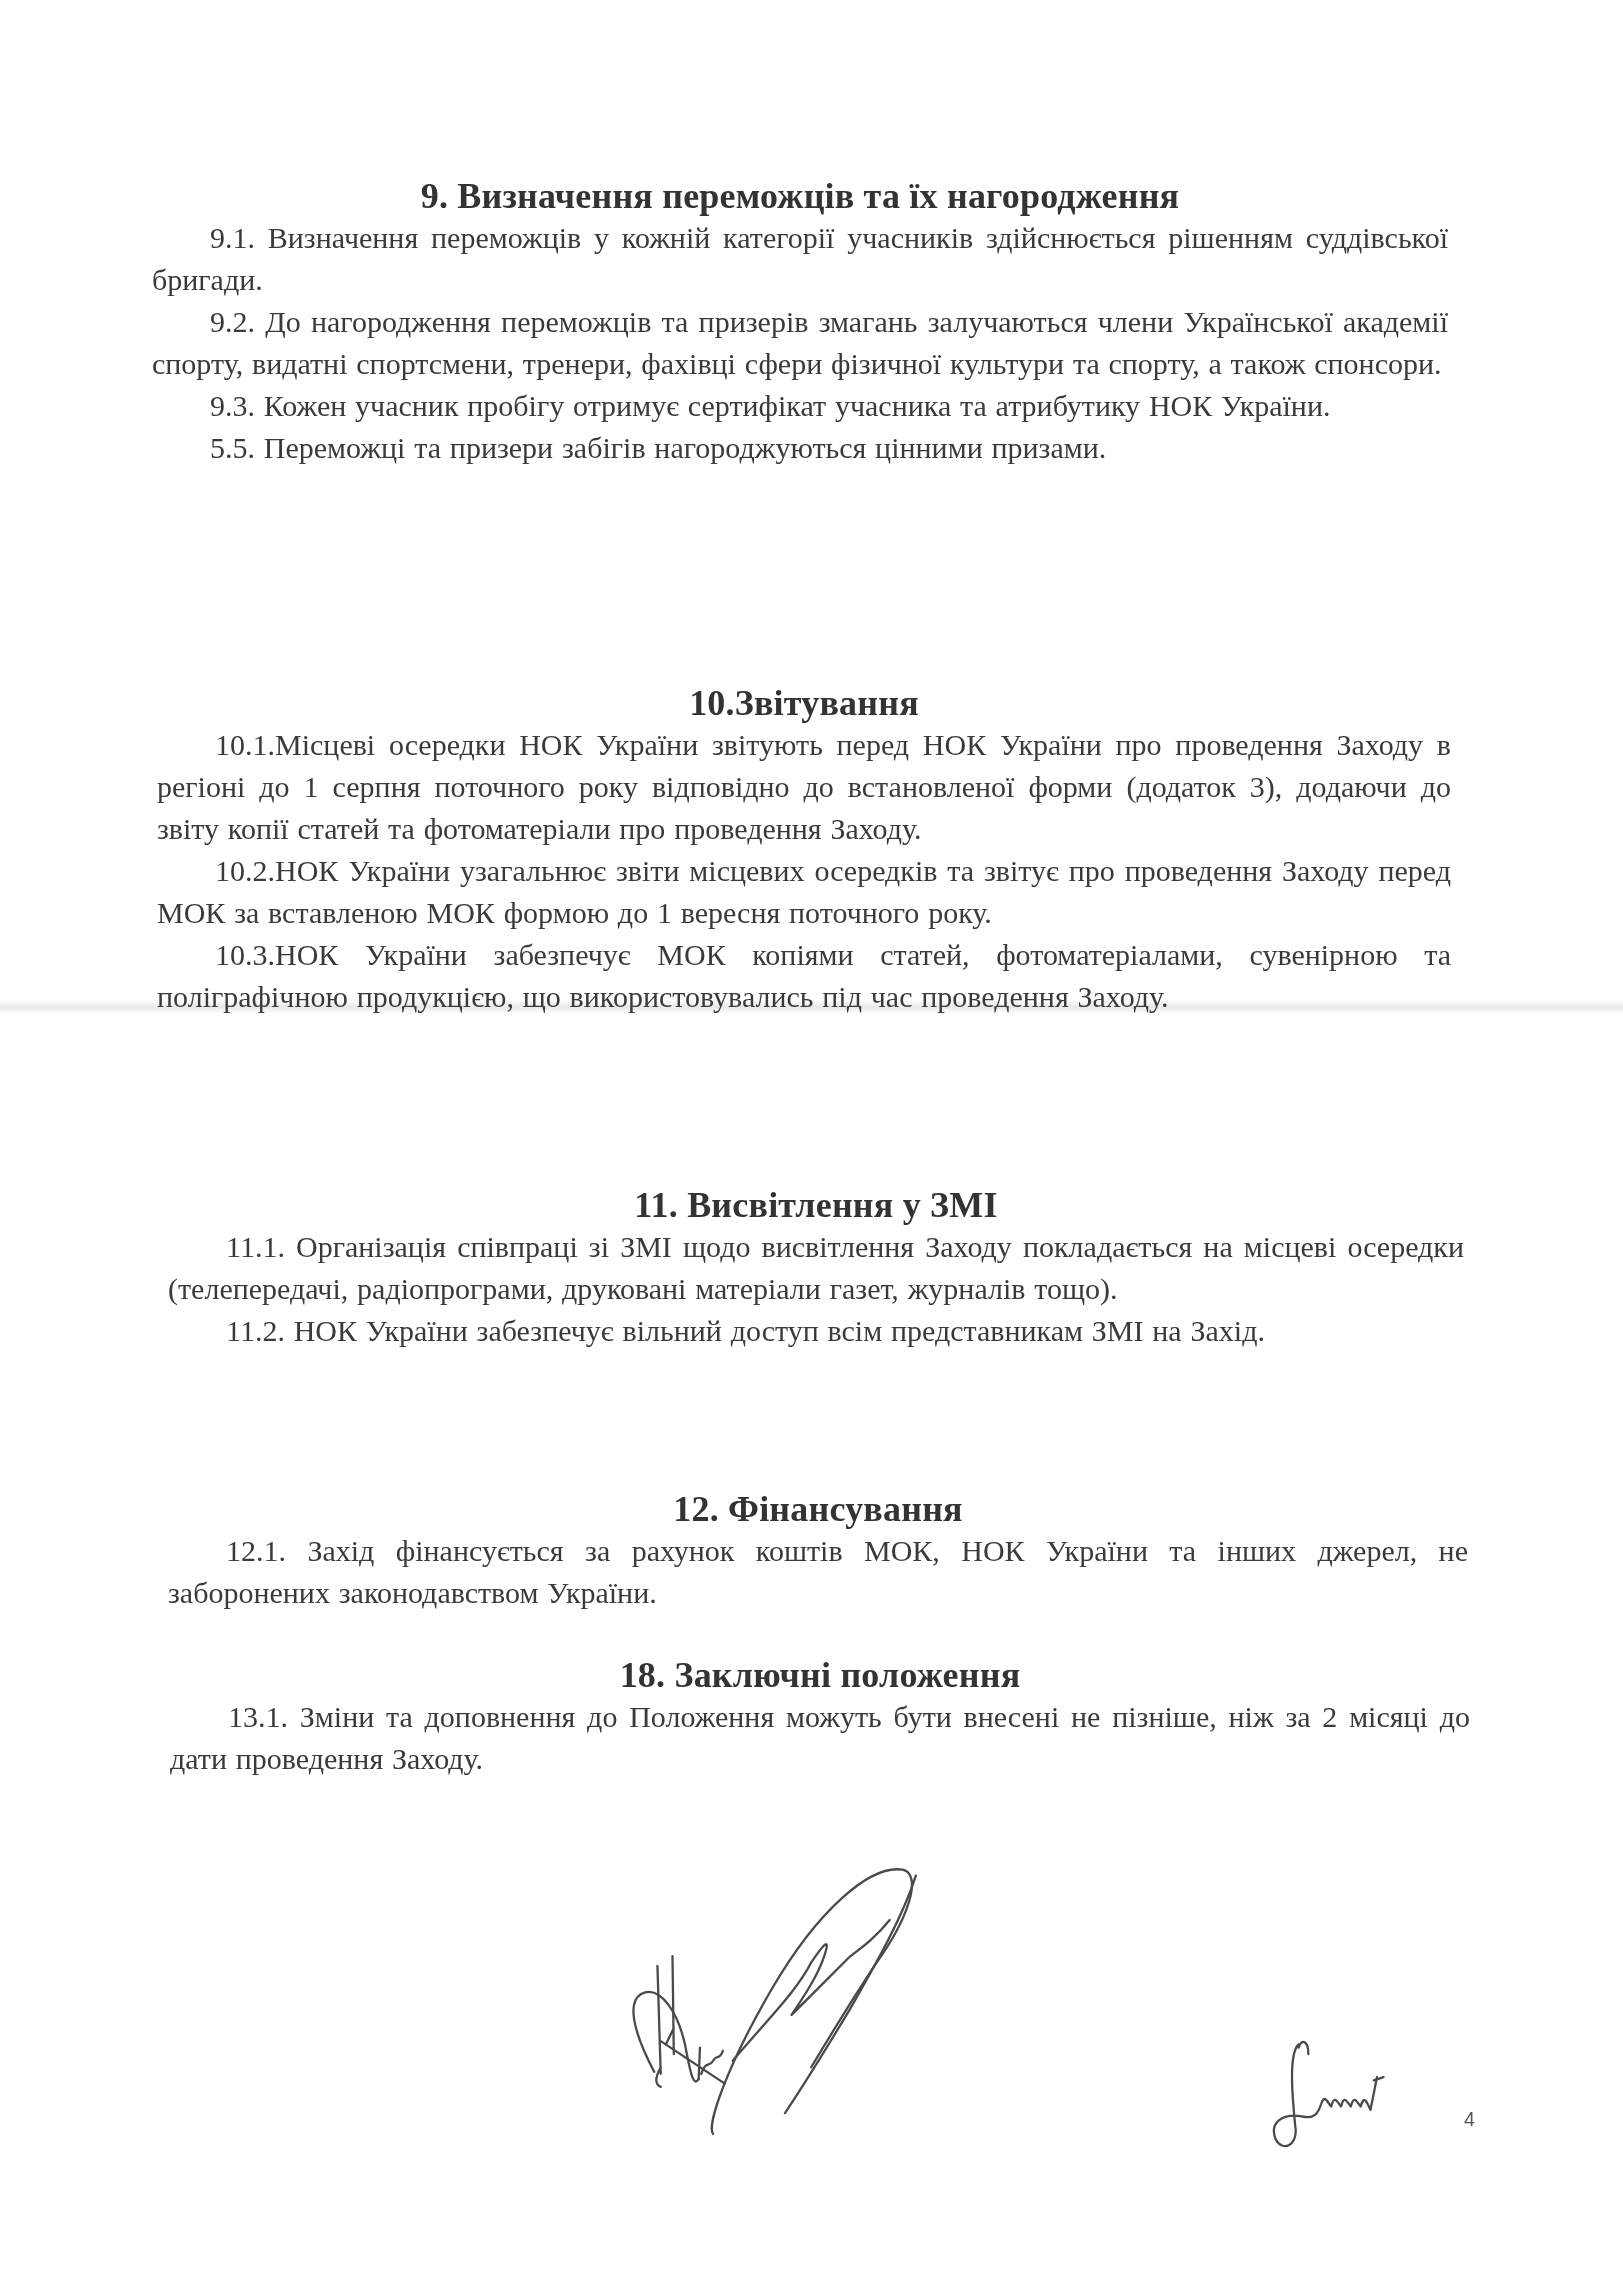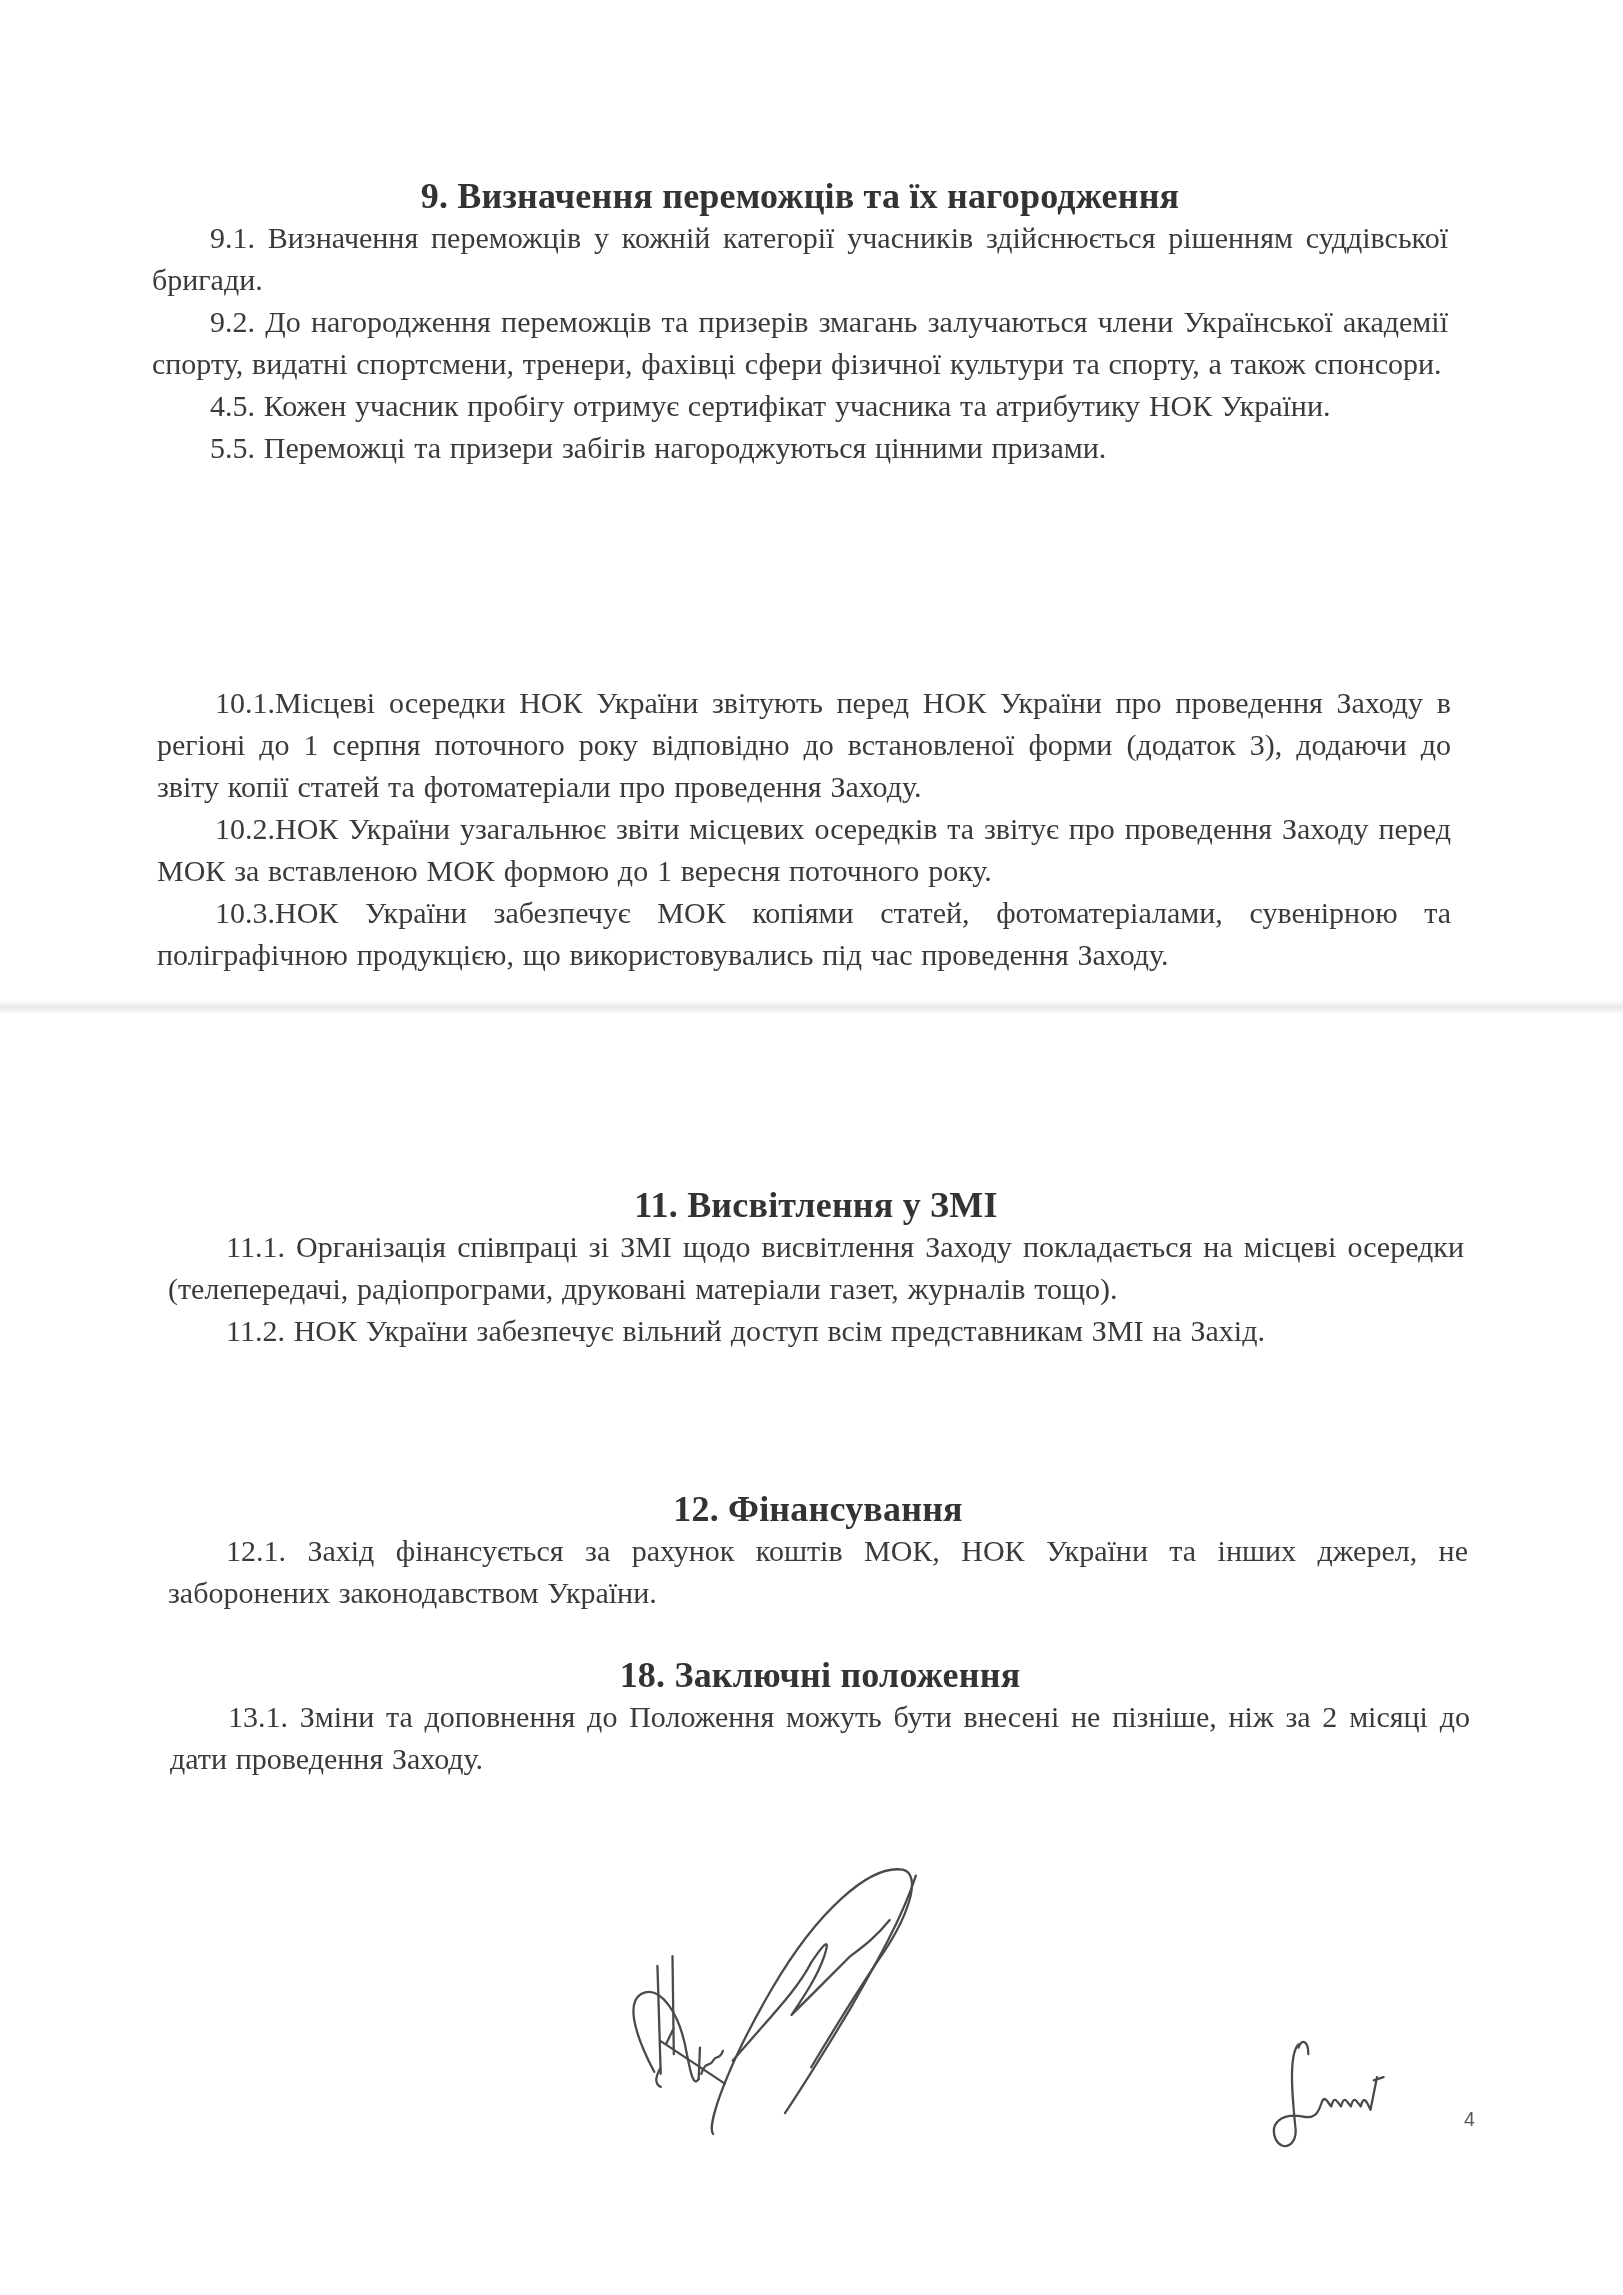--- a/index.html
+++ b/index.html
@@ -40,25 +40,26 @@
 <body>
 
 <div class="page">
 
   <div class="scan-band"></div>
 
   <div class="section" id="sec-9">
     <h2 class="heading">9.  Визначення переможців та їх нагородження</h2>
     <p class="para">9.1. Визначення переможців у кожній категорії учасників здійснюється рішенням суддівської бригади.</p>
     <p class="para">9.2. До нагородження переможців та призерів змагань залучаються члени Української академії спорту, видатні спортсмени, тренери, фахівці сфери фізичної культури та спорту, а також спонсори.</p>
-    <p class="para">4.5. Кожен учасник пробігу отримує сертифікат учасника та атрибутику НОК України.</p>
+    <p class="para">9.3. Кожен учасник пробігу отримує сертифікат учасника та атрибутику НОК України.</p>
     <p class="para">5.5. Переможці та призери забігів нагороджуються цінними призами.</p>
   </div>
 
   <div class="section" id="sec-10">
+    <h2 class="heading">10.Звітування</h2>
     <p class="para">10.1.Місцеві осередки НОК України звітують перед НОК України про проведення Заходу в регіоні до 1 серпня поточного року відповідно до встановленої форми (додаток 3), додаючи до звіту копії статей та фотоматеріали про проведення Заходу.</p>
     <p class="para">10.2.НОК України узагальнює звіти  місцевих осередків та звітує про проведення Заходу перед МОК за вставленою МОК формою до 1 вересня поточного року.</p>
     <p class="para">10.3.НОК України забезпечує МОК копіями статей, фотоматеріалами, сувенірною та поліграфічною продукцією, що використовувались під час проведення Заходу.</p>
   </div>
 
   <div class="section" id="sec-11">
     <h2 class="heading">11.  Висвітлення у ЗМІ</h2>
     <p class="para">11.1. Організація співпраці зі ЗМІ щодо висвітлення Заходу покладається на місцеві осередки (телепередачі, радіопрограми, друковані матеріали газет, журналів тощо).</p>
     <p class="para">11.2. НОК України забезпечує вільний доступ всім представникам ЗМІ на Захід.</p>
   </div>

